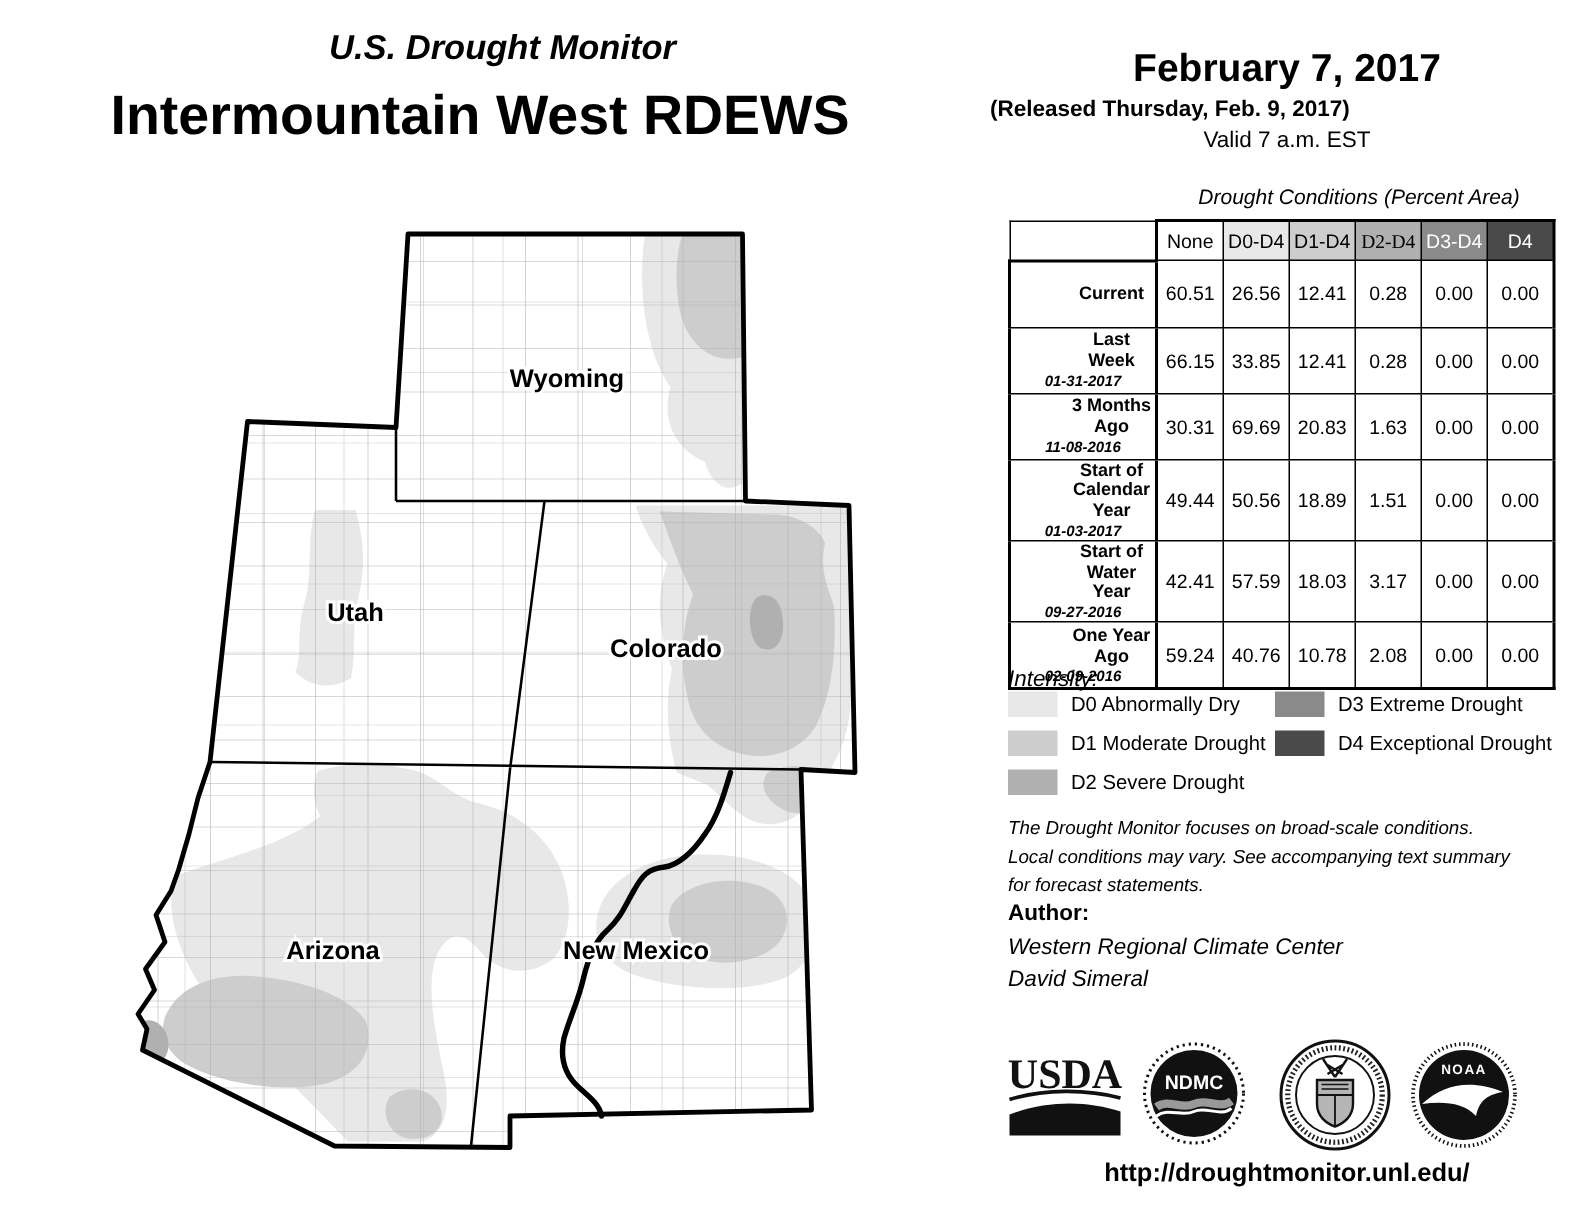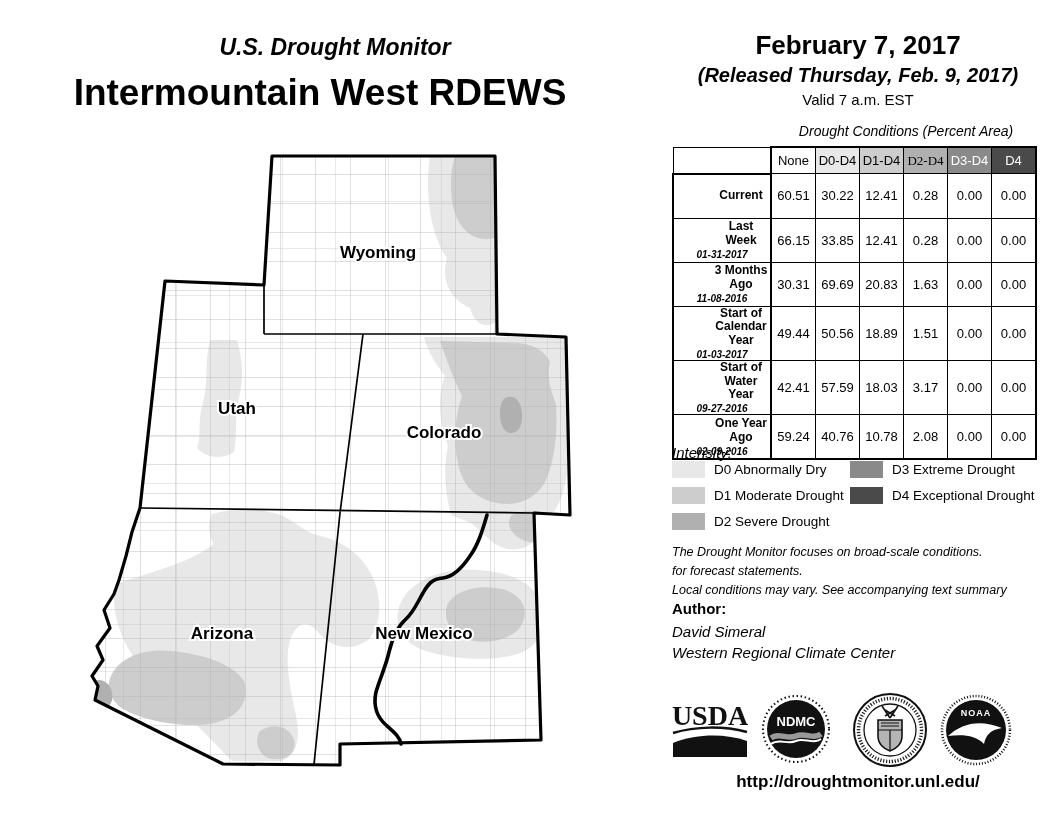--- a/index.html
+++ b/index.html
@@ -2,32 +2,32 @@
 <html><head>
 <meta charset="utf-8">
 <style>
   html,body{margin:0;padding:0;background:#fff;}
   body{width:1056px;height:816px;position:relative;overflow:hidden;
        font-family:"Liberation Sans",sans-serif;color:#000;}
   .page{position:absolute;inset:0;}
 
   
   .title-block{position:absolute;left:10px;top:18px;width:620px;text-align:center;z-index:2;}
-  .monitor-title{font-size:23px;font-weight:bold;font-style:italic;margin:16px 0 8px 30px;}
+  .monitor-title{font-size:23px;font-weight:bold;font-style:italic;margin:0 0 8px 30px;}
   .region-title{font-size:37px;font-weight:bold;line-height:47px;margin:0;}
 
   
   .map-svg{position:absolute;left:0;top:0;z-index:1;}
   .maplabel{font-family:"Liberation Sans",sans-serif;font-size:17px;font-weight:bold;
             fill:#000;stroke:#fff;stroke-width:4px;paint-order:stroke;text-anchor:middle;}
 
   
   .right-panel{position:absolute;left:660px;top:0;width:396px;height:816px;z-index:2;}
   .date-main{font-size:26px;font-weight:bold;text-align:center;margin-top:30px;}
-  .date-released{font-size:20px;font-weight:bold;font-style:italic;text-align:center;margin-top:3px;}
+  .date-released{font-size:15px;font-weight:bold;margin-top:3px;}
   .date-valid{font-size:15px;text-align:center;margin-top:4px;}
 
   .tbl-title{position:absolute;top:123px;left:104px;width:284px;text-align:center;
              font-style:italic;font-size:14px;}
   table.dm{position:absolute;top:146px;left:12px;border-collapse:collapse;border-radius:22px;}
   table.dm th,table.dm td{border:1px solid #000;text-align:center;vertical-align:middle;padding:0;}
   table.dm th{width:43px;height:25px;font-size:13px;font-weight:normal;}
   table.dm td{width:43px;height:43px;font-size:13px;}
   td.label-cell,th.corner{width:96px !important;}
   th.corner{border:none;background:#fff;}
@@ -147,21 +147,21 @@
           <th class="bt white-text" style="background-color: rgb(138, 138, 138);">D3-D4</th>
           <th class="bt br white-text" style="background-color: rgb(74, 74, 74);">D4</th>
         </tr>
       </thead>
       <tbody>
         <tr>
           <td class="label-cell bt">
               <div class="row-label">Current</div>
             </td>
           <td>60.51</td>
-          <td>30.22</td>
+          <td>26.56</td>
           <td>12.41</td>
           <td>0.28</td>
           <td>0.00</td>
           <td class="br">0.00</td>
         </tr>
         <tr>
           <td class="label-cell">
               <div class="row-label">Last Week</div>
               <div class="row-date">01-31-2017</div>
             </td>
@@ -248,28 +248,28 @@
           <div class="legend-item">
             <span class="swatch" style="background-color: rgb(74, 74, 74);"></span>
             <span class="legend-label">D4 Exceptional Drought</span>
           </div>
         </div>
       </div>
     </div>
 
     <div class="disclaimer">
       <div>The Drought Monitor focuses on broad-scale conditions.</div>
+      <div>Local conditions may vary. See accompanying text summary</div>
       <div>for forecast statements.</div>
-      <div>Local conditions may vary. See accompanying text summary</div>
     </div>
 
     <div class="author">
       <div class="author-heading">Author:</div>
+      <div class="author-line">Western Regional Climate Center</div>
       <div class="author-line">David Simeral</div>
-      <div class="author-line">Western Regional Climate Center</div>
     </div>
 
     <div class="logos">
       <svg class="logo usda" width="80" height="56" viewBox="0 0 80 56">
         <text x="40" y="23" text-anchor="middle" font-family="Liberation Serif, serif" font-weight="bold" font-size="28" fill="#111">USDA</text>
         <path d="M3,31 C26,24 54,24 77,30" stroke="#111" stroke-width="2.5" fill="none"></path>
         <path d="M3,55 L3,41 C29,31 56,32 77,39 L77,55 Z" fill="#111"></path>
       </svg>
       <svg class="logo ndmc" width="72" height="74" viewBox="0 0 72 74">
         <circle cx="36" cy="37" r="33" fill="none" stroke="#111" stroke-width="2" stroke-dasharray="1.5 2.6"></circle>

